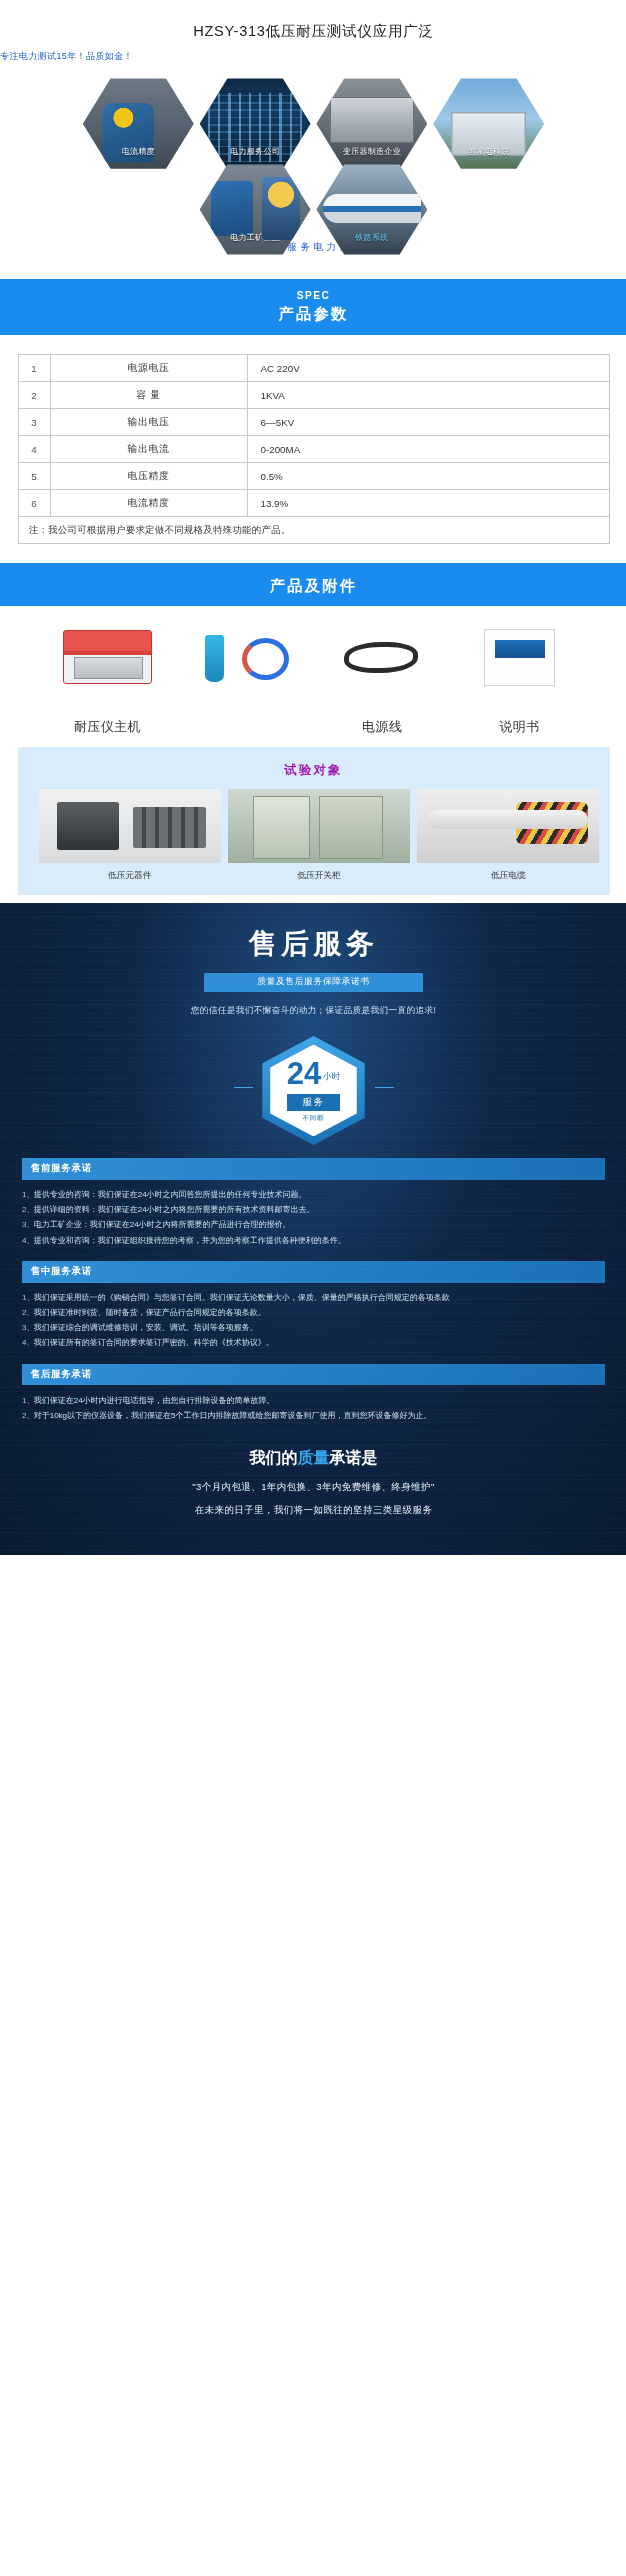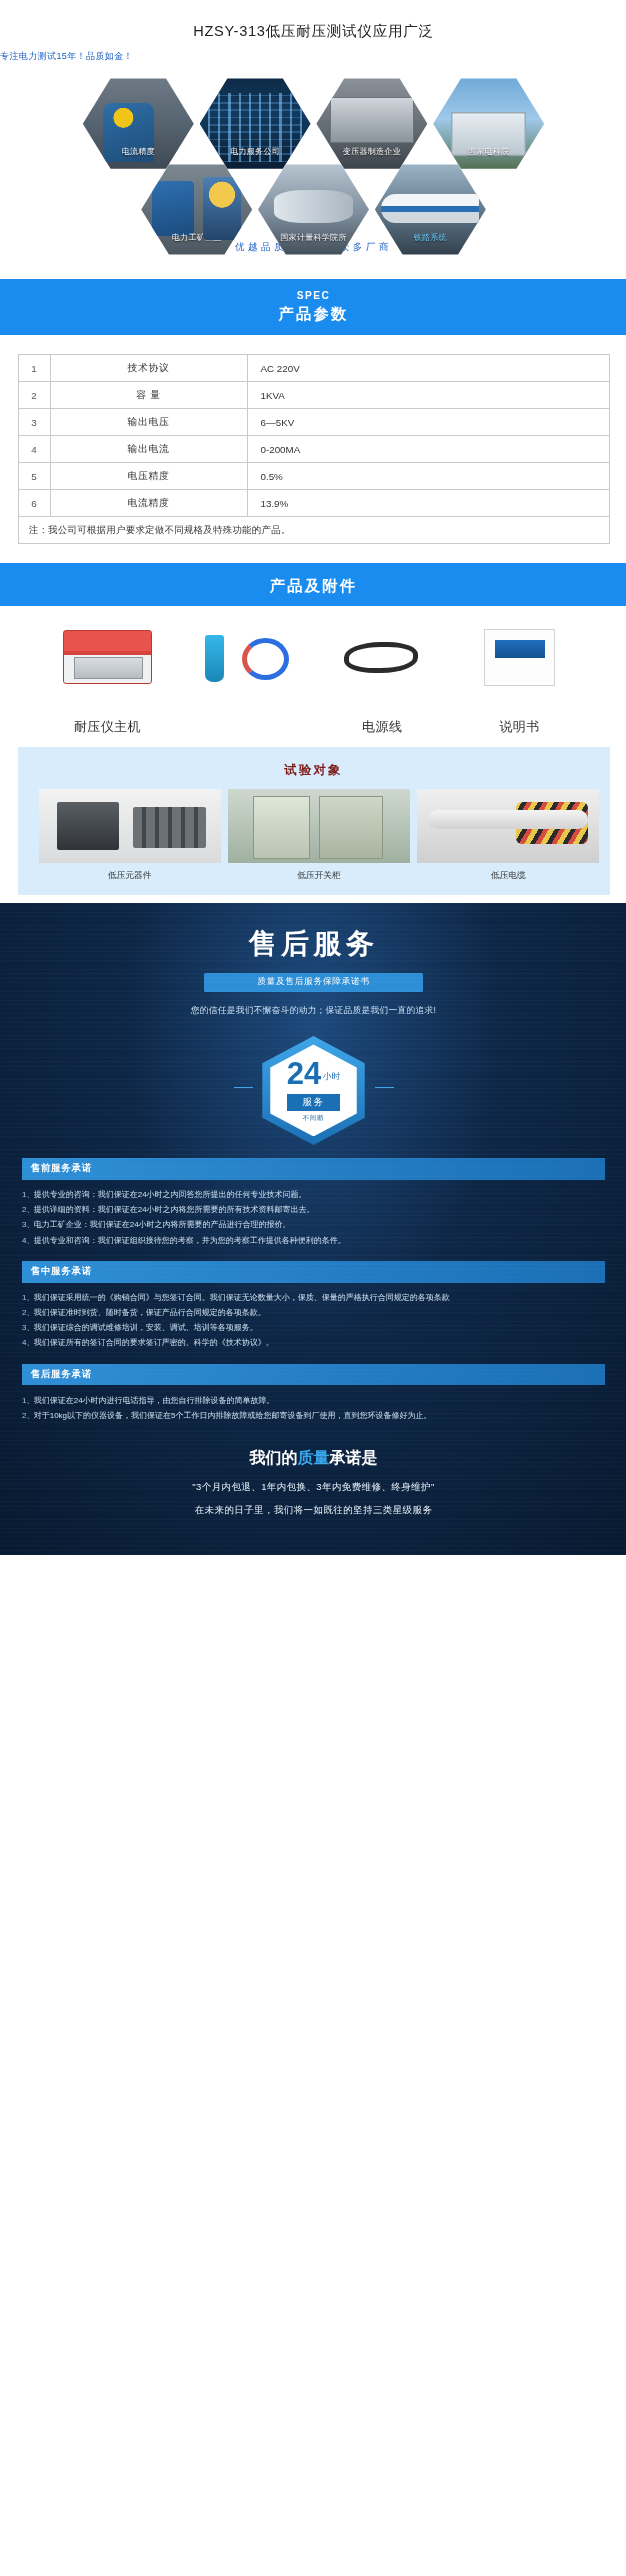--- a/index.html
+++ b/index.html
@@ -141,21 +141,21 @@
     border: 5.1px solid #2d6fe0; border-radius: 50%; border-left-color:#d8554e; }
   .t-cord { position:absolute; left:10%; top:26%; width:78%; height:46%;
     border: 5.1px solid #2b2b2b; border-radius: 50% 40% 50% 40%; }
   .t-book { position:absolute; inset:4.4px 11.7px 5.8px 11.7px; background:#fdfdfd;
     border:0.7px solid #cfd3d6; }
   .t-book:after { content:""; position:absolute; left:14%; top:18%; width:72%; height:34%;
     background: linear-gradient(180deg,#1f6fc0,#15518f); }
 
   
   .obj-wrap { margin: 11.7px 17.5px 0; background:#d8ecfb; padding: 10.2px 10.2px 13px; }
-  .obj-title { text-align:center; color:#7f1d1d; font-size:12.4px; font-weight:bold; letter-spacing:2.2px; padding: 4.4px 0 10.2px; }
+  .obj-title { text-align:center; color:#a21caf; font-size:12.4px; font-weight:bold; letter-spacing:2.2px; padding: 4.4px 0 10.2px; }
   .obj-row { display:flex; gap: 7.3px; justify-content:flex-end; }
   .obj-cell { width: 182px; text-align:center; }
   .obj-img { width: 182px; height: 74px; position:relative; overflow:hidden; background:#eee; }
   .obj-cap { font-size: 8.7px; color:#333; margin-top: 7.3px; }
   .o1 { background: linear-gradient(180deg,#f2f2f2 0%, #d9dbdd 100%); }
   .o1:after { content:""; position:absolute; left:10%; top:18%; width:34%; height:64%;
     background: linear-gradient(180deg,#5a5f64,#2f3337); border-radius:2.2px; }
   .o1:before { content:""; position:absolute; right:8%; top:24%; width:40%; height:56%;
     background: repeating-linear-gradient(90deg,#6c7176 0 8.7px,#41464a 8.7px 13px); border-radius:2.2px; }
   .o2 { background: linear-gradient(180deg,#cfd8cf 0%, #9fb0a0 100%); }
@@ -255,44 +255,40 @@
           <div class="im d"></div>
           <div class="cap">国家电科院</div>
         </div>
       </div>
       <div class="hex-row r2">
         <div class="hex">
           <div class="im e"></div>
           <div class="cap">电力工矿企业</div>
         </div>
         <div class="hex">
-          <div class="im f"></div>
-          <div class="cap">国家计量科学院所</div>
-        </div>
-        <div class="hex">
           <div class="im g"></div>
           <div class="cap blue">铁路系统</div>
         </div>
       </div>
     </div>
 
     <div class="slogan">优越品质服务电力众多厂商</div>
   </section>
 
   <section>
     <div class="sec-spec-head">
       <div class="en">SPEC</div>
       <div class="cn">产品参数</div>
     </div>
     <div class="spec-body">
       <table class="spec">
         <tbody>
           <tr>
             <td class="idx">1</td>
-            <td class="lbl">技术协议</td>
+            <td class="lbl">电源电压</td>
             <td class="val">AC 220V</td>
           </tr>
           <tr>
             <td class="idx">2</td>
             <td class="lbl">容  量</td>
             <td class="val">1KVA</td>
           </tr>
           <tr>
             <td class="idx">3</td>
             <td class="lbl">输出电压</td>

